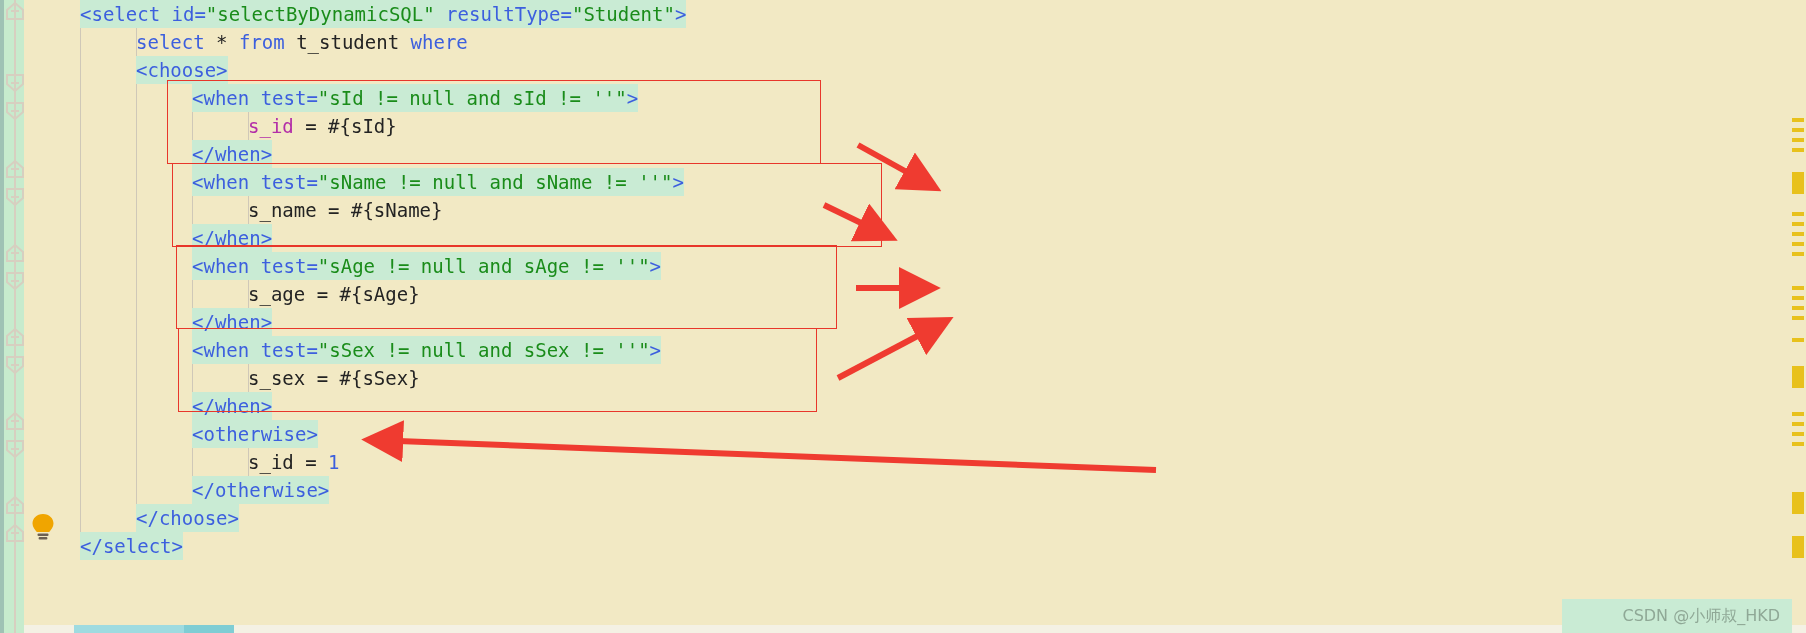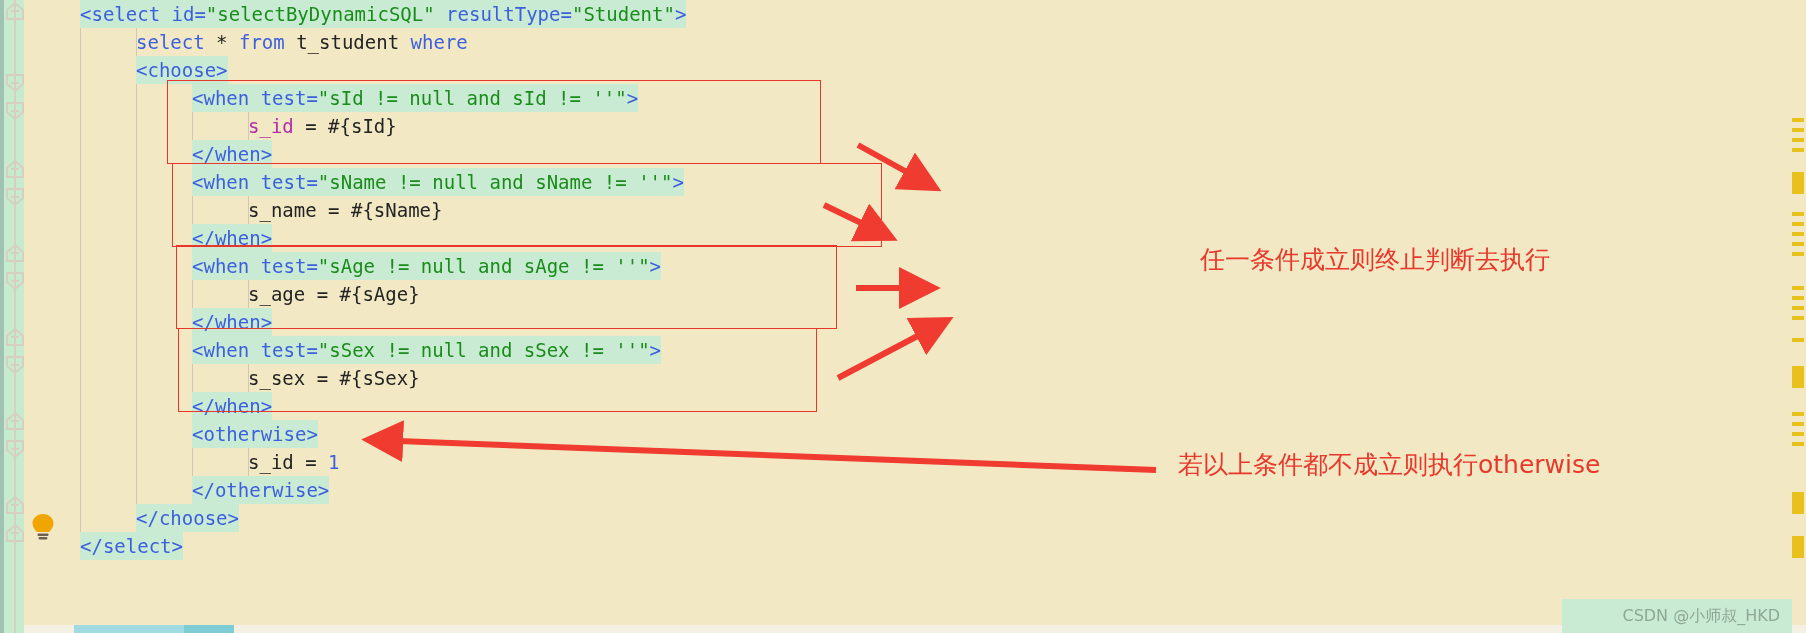--- a/index.html
+++ b/index.html
@@ -232,22 +232,20 @@
         <path d="M0,0 L7,3.5 L0,7 z" fill="#ef3b30"></path>
       </marker>
     </defs>
     <line x1="858" y1="145" x2="932" y2="186" stroke="#ef3b30" stroke-width="6" marker-end="url(#ah)"></line>
     <line x1="824" y1="205" x2="888" y2="236" stroke="#ef3b30" stroke-width="6" marker-end="url(#ah)"></line>
     <line x1="856" y1="288" x2="930" y2="288" stroke="#ef3b30" stroke-width="6" marker-end="url(#ah)"></line>
     <line x1="838" y1="378" x2="944" y2="322" stroke="#ef3b30" stroke-width="6" marker-end="url(#ah)"></line>
     <line x1="1156" y1="470" x2="372" y2="440" stroke="#ef3b30" stroke-width="6" marker-end="url(#ah)"></line>
   </svg>
 
-  <div class="cn" style="left:1200px;top:243px;">任一条件成立则终止判断去执行</div>
-  <div class="cn" style="left:1178px;top:448px;">若以上条件都不成立则执行otherwise</div>
 
   <div class="scroll-track">
     <div class="mark thin" style="top:118px;"></div>
     <div class="mark thin" style="top:128px;"></div>
     <div class="mark thin" style="top:138px;"></div>
     <div class="mark thin" style="top:148px;"></div>
     <div class="mark fat" style="top:172px;"></div>
     <div class="mark thin" style="top:212px;"></div>
     <div class="mark thin" style="top:222px;"></div>
     <div class="mark thin" style="top:232px;"></div>

